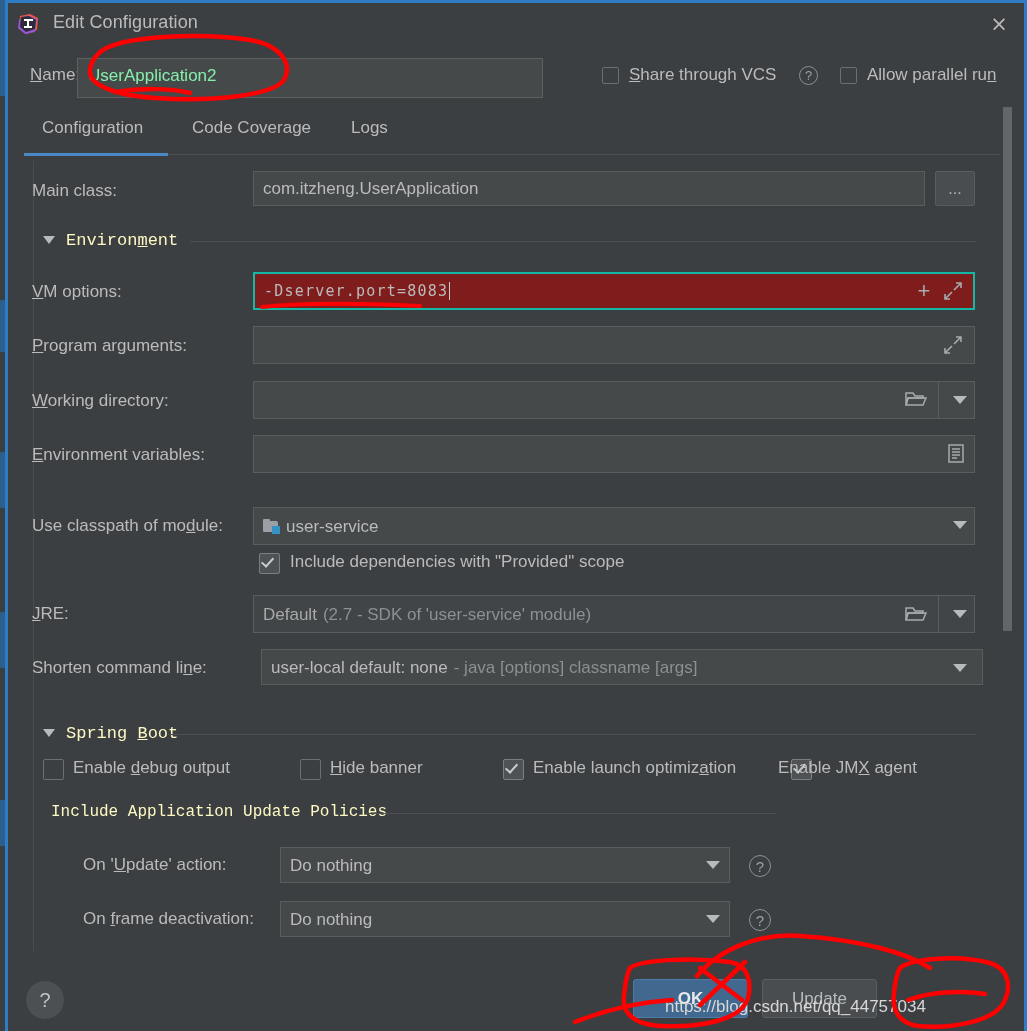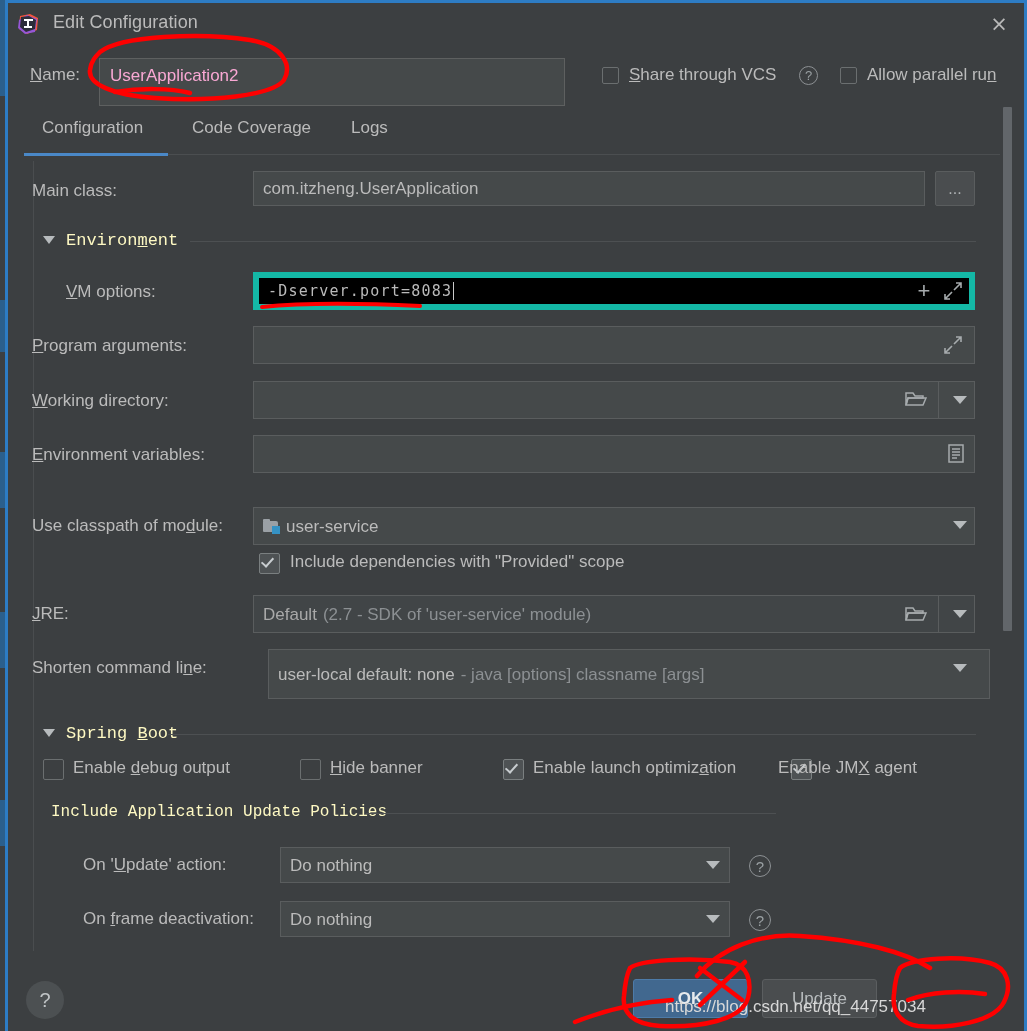--- a/index.html
+++ b/index.html
@@ -87,26 +87,26 @@
   
   .name-label {
     position: absolute;
     left: 22px; top: 62px;
     font-size: 17px;
     color: #bbbbbb;
   }
   .name-label u { text-decoration: underline; }
   .name-input {
     position: absolute;
-    left: 91px; top: 55px;
-    width: 466px; height: 48px;
+    left: 69px; top: 55px;
+    width: 466px; height: 40px;
     background: #45494a;
     border: 1px solid #5e6060;
     box-sizing: border-box;
-    color: #f9a8d4;
+    color: #86efac;
     font-size: 17px;
     line-height: 34px;
     padding-left: 10px;
     font-family: "Liberation Sans", sans-serif;
   }
 
   .chk {
     position: absolute;
     width: 17px; height: 17px;
     border: 1px solid #6b6f70;
@@ -216,22 +216,22 @@
     font-size: 17px;
     padding-left: 9px;
     line-height: 1;
     display: flex;
     align-items: center;
     overflow: hidden;
     white-space: nowrap;
   }
   .field.readonly { background: #414547; color: #a9a9a9; }
   .field.focused {
-    border: 6px solid #14b8a6;
-    background: #000000;
+    border: 2px solid #14b8a6;
+    background: #7f1d1d;
   }
   .field.mono {
     font-family: "DejaVu Sans Mono", monospace;
     font-size: 15px;
     letter-spacing: 1.2px;
   }
   .caret {
     display: inline-block;
     width: 1px;
     height: 18px;
@@ -427,21 +427,21 @@
     <div class="content-left-rule"></div>
 
     <div class="flabel" style="left:24px;top:178px;">Main class:</div>
     <div class="field" style="left:245px;top:168px;width:672px;height:35px;">com.itzheng.UserApplication</div>
     <div class="btn-square" style="left:927px;top:168px;width:40px;height:35px;">...</div>
 
     <div class="tri" style="left:35px;top:233px;"></div>
     <div class="sep-title" style="left:58px;top:228px;">Environ<u>m</u>ent</div>
     <div class="sep-line" style="left:182px;top:238px;width:786px;"></div>
 
-    <div class="flabel" style="left:24px;top:279px;margin-left:34px;"><u>V</u>M options:</div>
+    <div class="flabel" style="left:24px;top:279px;"><u>V</u>M options:</div>
     <div class="field focused mono" style="left:245px;top:269px;width:722px;height:38px;">
         <span>-Dserver.port=8083</span>
         <span class="caret"></span>
       </div>
     <div class="icon-in-field" style="left:905px;top:277px;width:22px;height:22px;color:#a6abad;font-size:22px;line-height:20px;">+</div>
     <svg class="icon-in-field" style="left:935px;top:278px;width:20px;height:20px;" viewBox="0 0 20 20">
       <path d="M11 9 L18 2 M13 2 L18 2 L18 7 M9 11 L2 18 M7 18 L2 18 L2 13" stroke="#a6abad" stroke-width="1.6" fill="none"></path>
     </svg>
 
     <div class="flabel" style="left:24px;top:333px;"><u>P</u>rogram arguments:</div>
@@ -486,21 +486,21 @@
       <span class="dim" style="margin-left:6px;">(2.7 - SDK of 'user-service' module)</span>
     </div>
     <svg class="icon-in-field" style="left:897px;top:601px;width:22px;height:20px;" viewBox="0 0 22 20">
       <path d="M1 4 L8 4 L10 7 L18 7 L18 9 L3 9 L1 16 Z" fill="none" stroke="#a6abad" stroke-width="1.5"></path>
       <path d="M3 9 L21 9 L18 16 L1 16 Z" fill="none" stroke="#a6abad" stroke-width="1.5"></path>
     </svg>
     <div class="sep-line" style="left:930px;top:593px;width:1px;height:36px;background:#5a5d5e;"></div>
     <div class="combo-arrow" style="left:945px;top:607px;"></div>
 
     <div class="flabel" style="left:24px;top:655px;">Shorten command li<u>n</u>e:</div>
-    <div class="field" style="left:260px;top:646px;width:722px;height:50px;">
+    <div class="field" style="left:253px;top:646px;width:722px;height:36px;">
       <span>user-local default: none</span>
       <span class="dim" style="margin-left:6px;">- java [options] classname [args]</span>
     </div>
     <div class="combo-arrow" style="left:945px;top:661px;"></div>
 
     <div class="tri" style="left:35px;top:726px;"></div>
     <div class="sep-title" style="left:58px;top:721px;">Spring <u>B</u>oot</div>
     <div class="sep-line" style="left:160px;top:731px;width:808px;"></div>
 
     <div class="chk" style="left:35px;top:756px;width:21px;height:21px;"></div>

